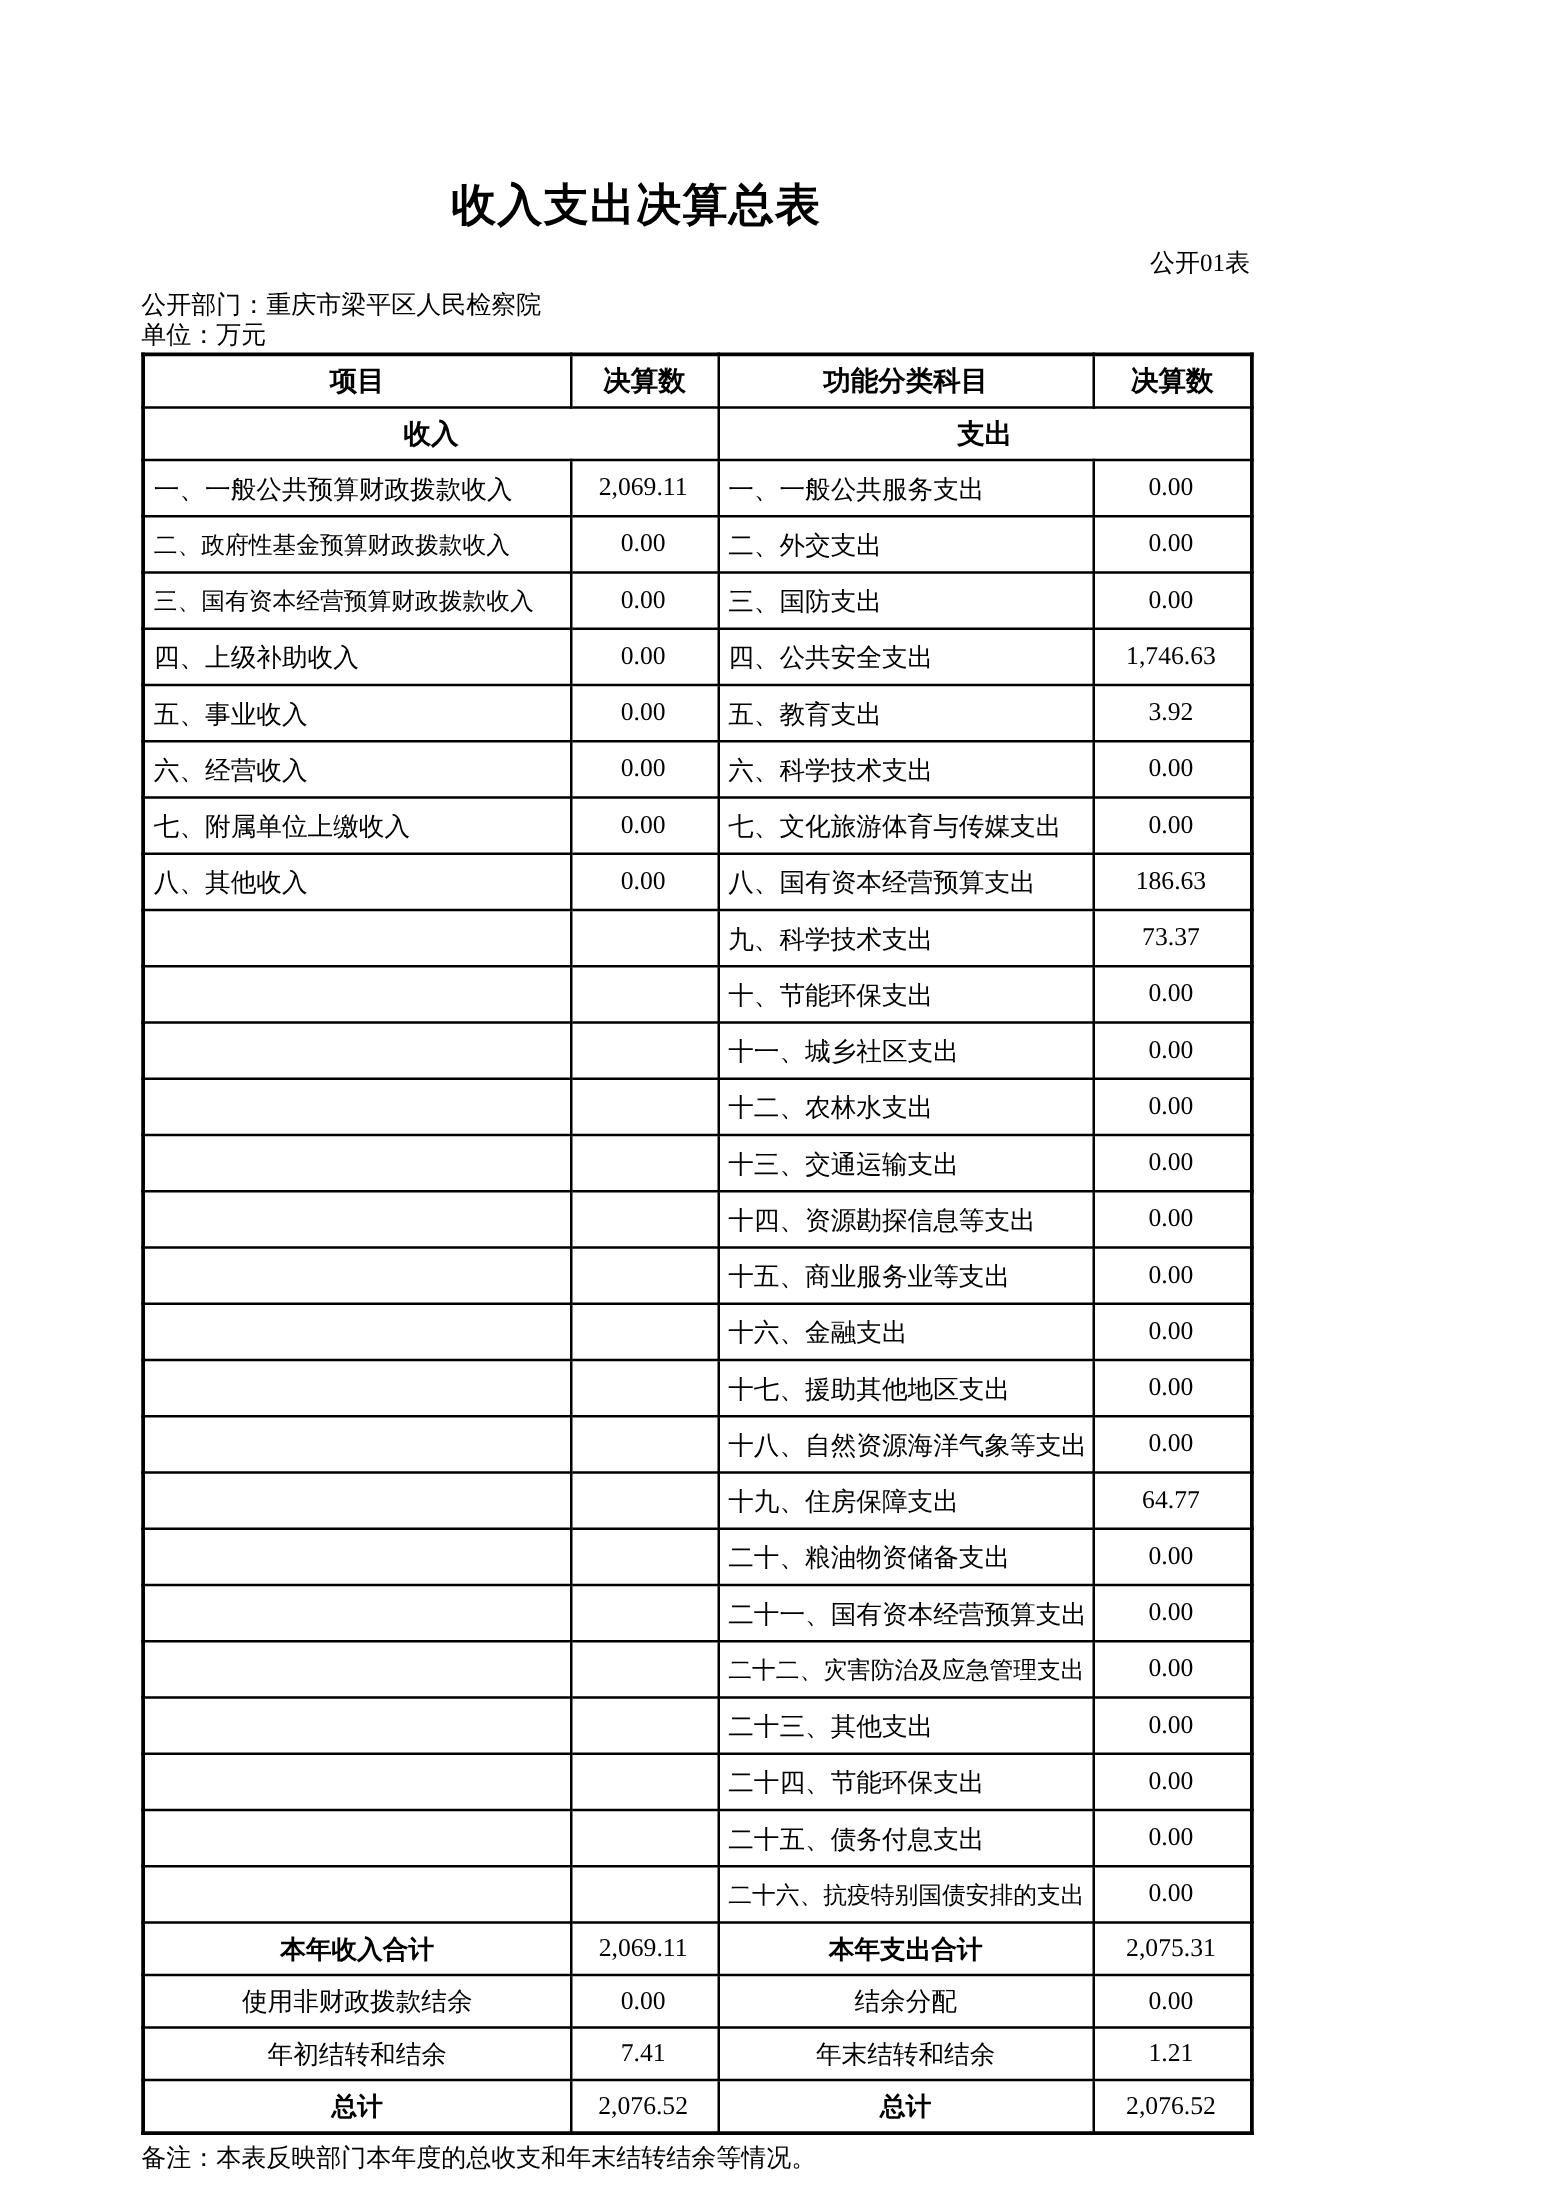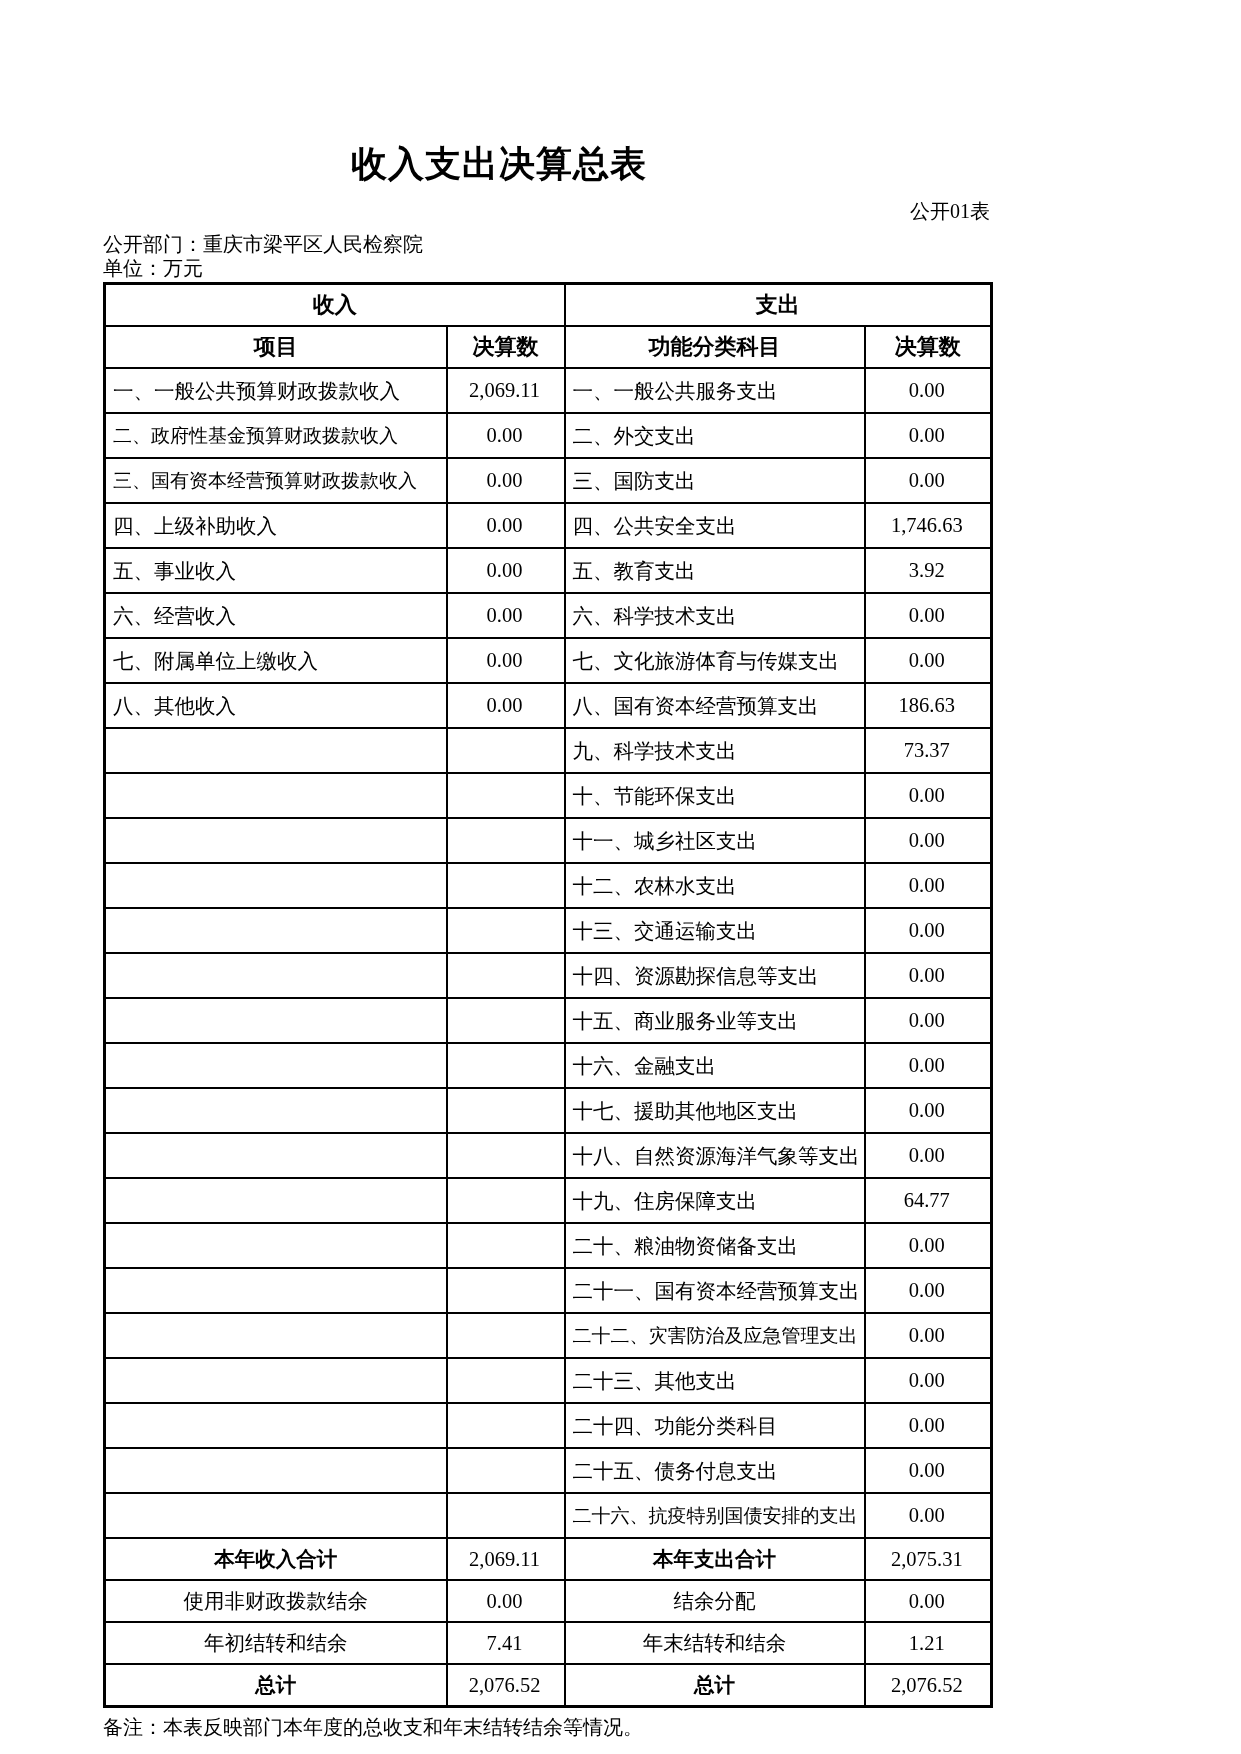--- a/index.html
+++ b/index.html
@@ -9,21 +9,21 @@
   }
   body {
     width: 1241px;
     height: 1754px;
     position: relative;
     font-family: "Liberation Serif", "DejaVu Serif", serif;
     color: #000;
   }
   .content {
     position: absolute;
-    left: 103px;
+    left: 113px;
     top: 0;
     width: 887px;
   }
   .doc-title {
     margin-top: 144px;
     font-size: 36px;
     font-weight: bold;
     text-align: center;
     letter-spacing: 1px;
     padding-right: 95px;
@@ -117,29 +117,29 @@
 
   <table class="budget">
     <colgroup>
       <col style="width:342px">
       <col style="width:118px">
       <col style="width:300px">
       <col style="width:127px">
     </colgroup>
     <thead>
       <tr>
-        <th class="band" colspan="2">收入</th>
-        <th class="band" colspan="2">支出</th>
-      </tr>
-      <tr>
         <th class="colhead">项目</th>
         <th class="colhead">决算数</th>
         <th class="colhead">功能分类科目</th>
         <th class="colhead">决算数</th>
       </tr>
+      <tr>
+        <th class="band" colspan="2">收入</th>
+        <th class="band" colspan="2">支出</th>
+      </tr>
     </thead>
     <tbody id="table-body">
         <tr>
           <td class="item">一、一般公共预算财政拨款收入</td>
           <td class="amount">2,069.11</td>
           <td class="item">一、一般公共服务支出</td>
           <td class="amount">0.00</td>
         </tr>
         <tr>
           <td class="item shrink">二、政府性基金预算财政拨款收入</td>
@@ -269,21 +269,21 @@
         </tr>
         <tr>
           <td class="item"></td>
           <td class="amount"></td>
           <td class="item">二十三、其他支出</td>
           <td class="amount">0.00</td>
         </tr>
         <tr>
           <td class="item"></td>
           <td class="amount"></td>
-          <td class="item">二十四、功能分类科目</td>
+          <td class="item">二十四、节能环保支出</td>
           <td class="amount">0.00</td>
         </tr>
         <tr>
           <td class="item"></td>
           <td class="amount"></td>
           <td class="item">二十五、债务付息支出</td>
           <td class="amount">0.00</td>
         </tr>
         <tr>
           <td class="item"></td>

